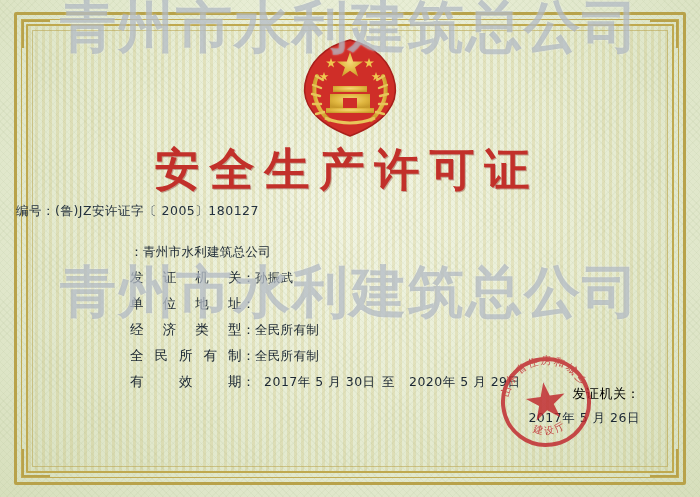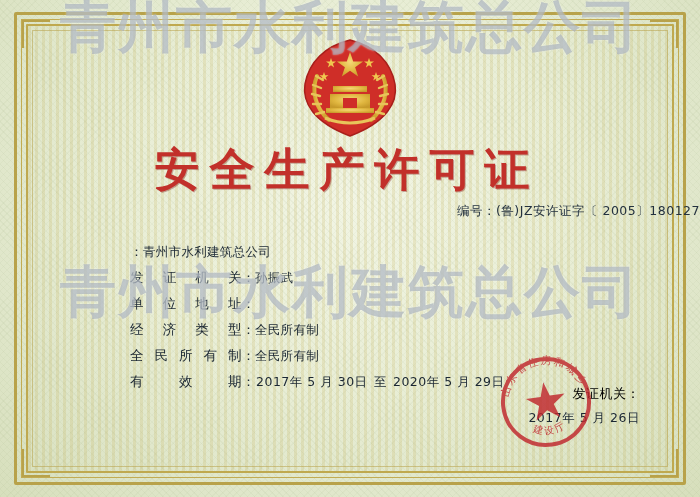--- a/index.html
+++ b/index.html
@@ -101,24 +101,25 @@
     color: #c2302a;
     text-shadow: 1px 1px 0 rgba(120,20,16,0.35);
     padding-left: 10px;
   }
 
   
   .serial {
     position: absolute;
     left: 0; right: 0;
     top: 203px;
-    text-align: right;
+    text-align: left;
     font-size: 12.5px;
     color: #23313f;
     letter-spacing: 0.5px;
+    padding-left: 16px;
   }
 
   
   .fields {
     position: absolute;
     left: 130px;
     top: 243px;
     width: 460px;
     color: #1d2a36;
     font-size: 13px;
@@ -143,21 +144,21 @@
   }
   .row .value {
     flex: 1 1 auto;
     font-size: 12.5px;
     color: #1b2733;
     letter-spacing: 0.3px;
   }
 
   
   .row.validity .value span { margin: 0 1px; }
-  .row.validity .num { letter-spacing: 0.5px; }
+  .row.validity .num { letter-spacing: 0.5px; padding-left: 8px; }
 
   
   .issuer {
     position: absolute;
     right: 60px;
     top: 385px;
     font-size: 13px;
     color: #000000;
     letter-spacing: 0.5px;
   }

